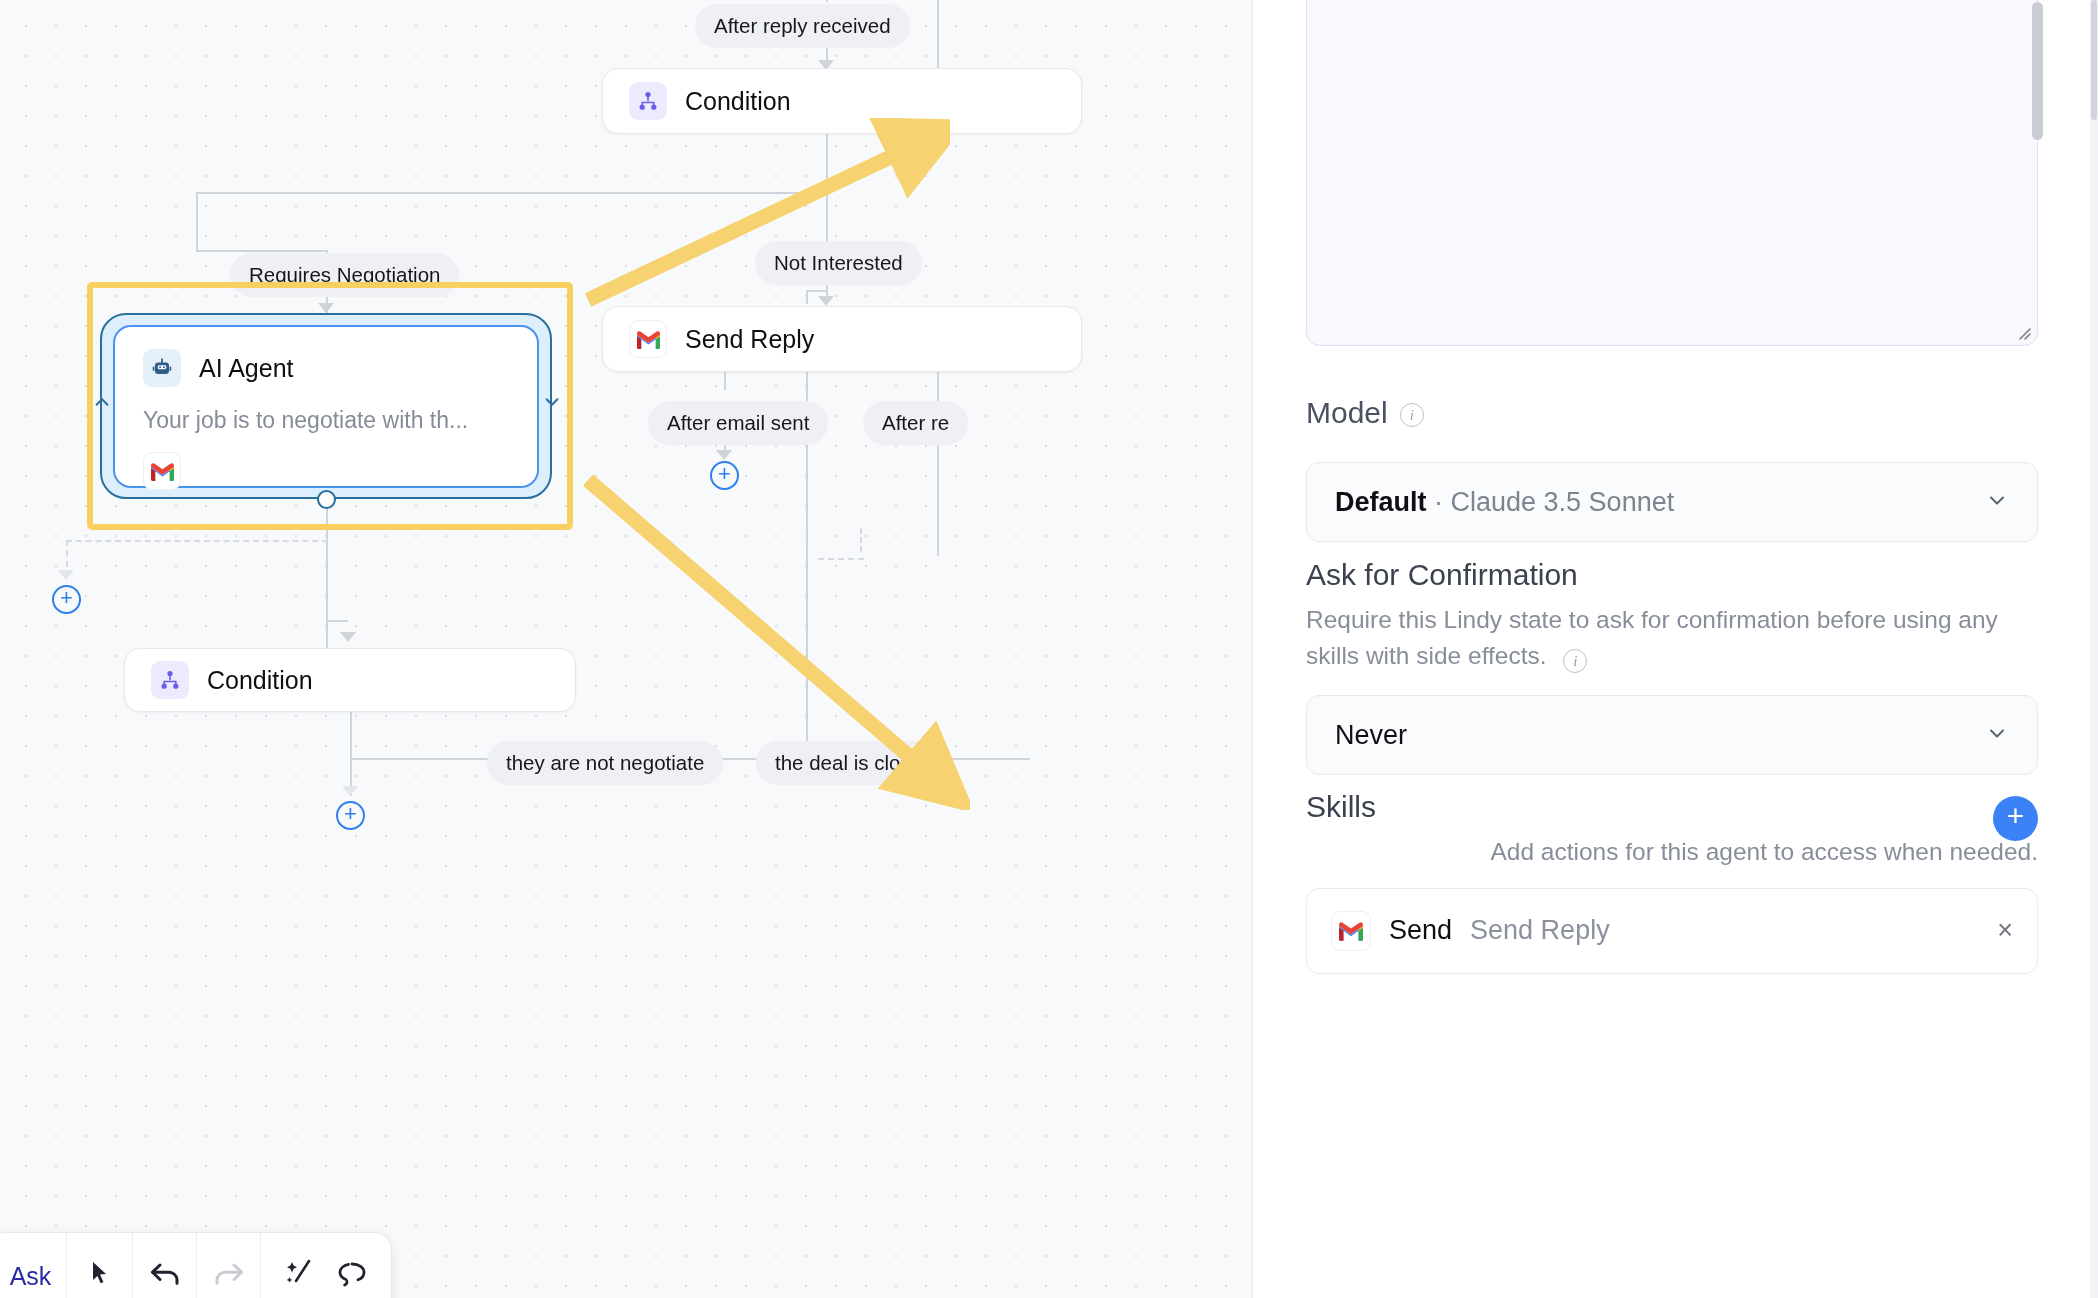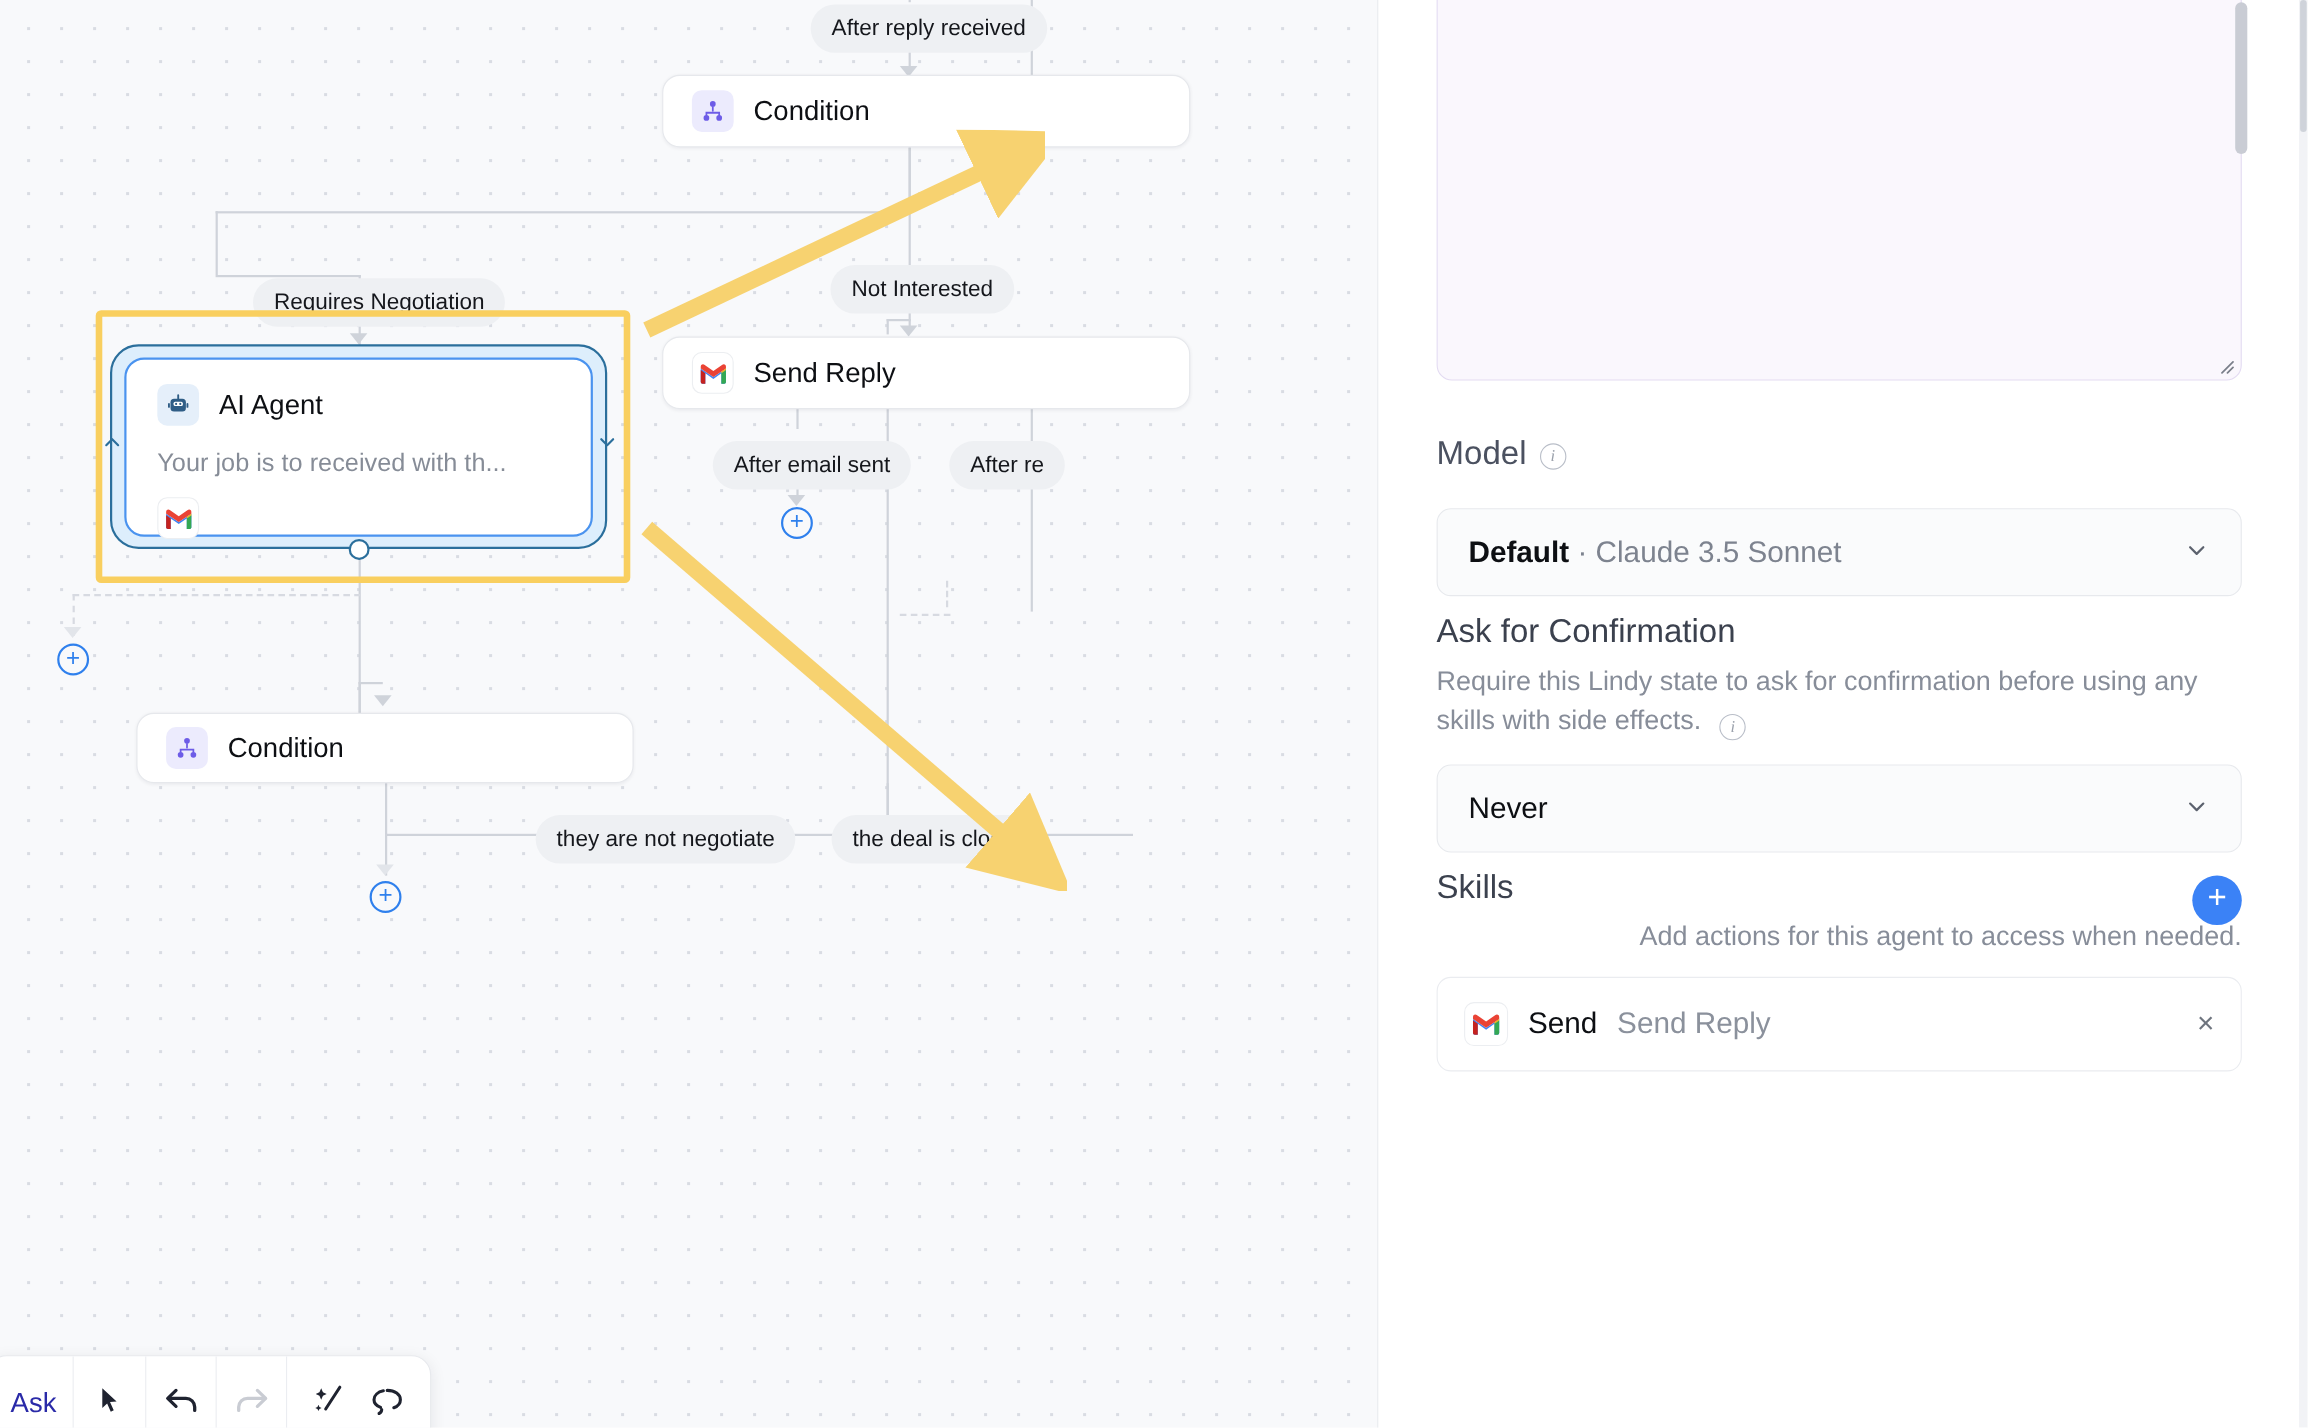--- a/index.html
+++ b/index.html
@@ -288,21 +288,21 @@
     <div class="edge dash-h" style="left:66px; top:540px; width:262px;"></div>
     <div class="edge dash-v" style="left:66px; top:540px; height:38px;"></div>
     <div class="arrowhead" style="left:58px; top:570px; border-top-color:#e2e5ea;"></div>
 
     <div class="edge v" style="left:350px; top:712px; height:48px;"></div>
     <div class="edge h" style="left:350px; top:758px; width:680px;"></div>
     <div class="edge v" style="left:350px; top:758px; height:38px;"></div>
     <div class="arrowhead" style="left:342px; top:786px; border-top-color:#e2e5ea;"></div>
     <div class="edge v" style="left:806px; top:712px; height:48px;"></div>
 
-    <div class="pill" style="left:737px; top:4px;">After reply received</div>
+    <div class="pill" style="left:695px; top:4px;">After reply received</div>
 
     <div class="pill" style="left:230px; top:253px;">Requires Negotiation</div>
 
     <div class="pill" style="left:755px; top:241px;">Not Interested</div>
 
     <div class="pill" style="left:648px; top:401px;">After email sent</div>
 
     <div class="pill" style="left:863px; top:401px;">After re</div>
 
     <div class="pill" style="left:228px; top:663px;">the negotiation is complete</div>
@@ -371,21 +371,21 @@
           <svg width="24" height="24" viewBox="0 0 24 24" fill="none">
             <rect x="5" y="6.5" width="14" height="11.5" rx="3.2" fill="#2f5d86"></rect>
             <rect x="7.8" y="9.2" width="8.4" height="4" rx="1.4" fill="#ffffff"></rect>
             <circle cx="10.1" cy="11.2" r="1" fill="#2f5d86"></circle>
             <circle cx="13.9" cy="11.2" r="1" fill="#2f5d86"></circle>
             <path d="M12 3.2v3.3M3.6 11.3v2.6M20.4 11.3v2.6" stroke="#2f5d86" stroke-width="1.7" stroke-linecap="round"></path>
           </svg>
         </span>
         <span class="aname">AI Agent</span>
       </div>
-      <div class="adesc">Your job is to received with th...</div>
+      <div class="adesc">Your job is to negotiate with th...</div>
       <div class="askill">
         <span class="ic ic-gm">
           <svg width="25" height="19" viewBox="0 0 48 36">
             <path d="M2 33V9.3L24 24 46 9.3V33a3 3 0 0 1-3 3h-5V17.6L24 27.5 10 17.6V36H5a3 3 0 0 1-3-3z" fill="#4285F4"></path>
             <path d="M2 9.3V6a4 4 0 0 1 6.3-3.3L24 13.6 39.7 2.7A4 4 0 0 1 46 6v3.3L24 24 2 9.3z" fill="#EA4335"></path>
             <path d="M38 36V17.6L46 12V33a3 3 0 0 1-3 3h-5z" fill="#34A853"></path>
             <path d="M2 12l8 5.6V36H5a3 3 0 0 1-3-3V12z" fill="#C5221F"></path>
             <path d="M38 17.6 46 12V9.3L38 15v2.6z" fill="#FBBC04"></path>
           </svg>
         </span>

